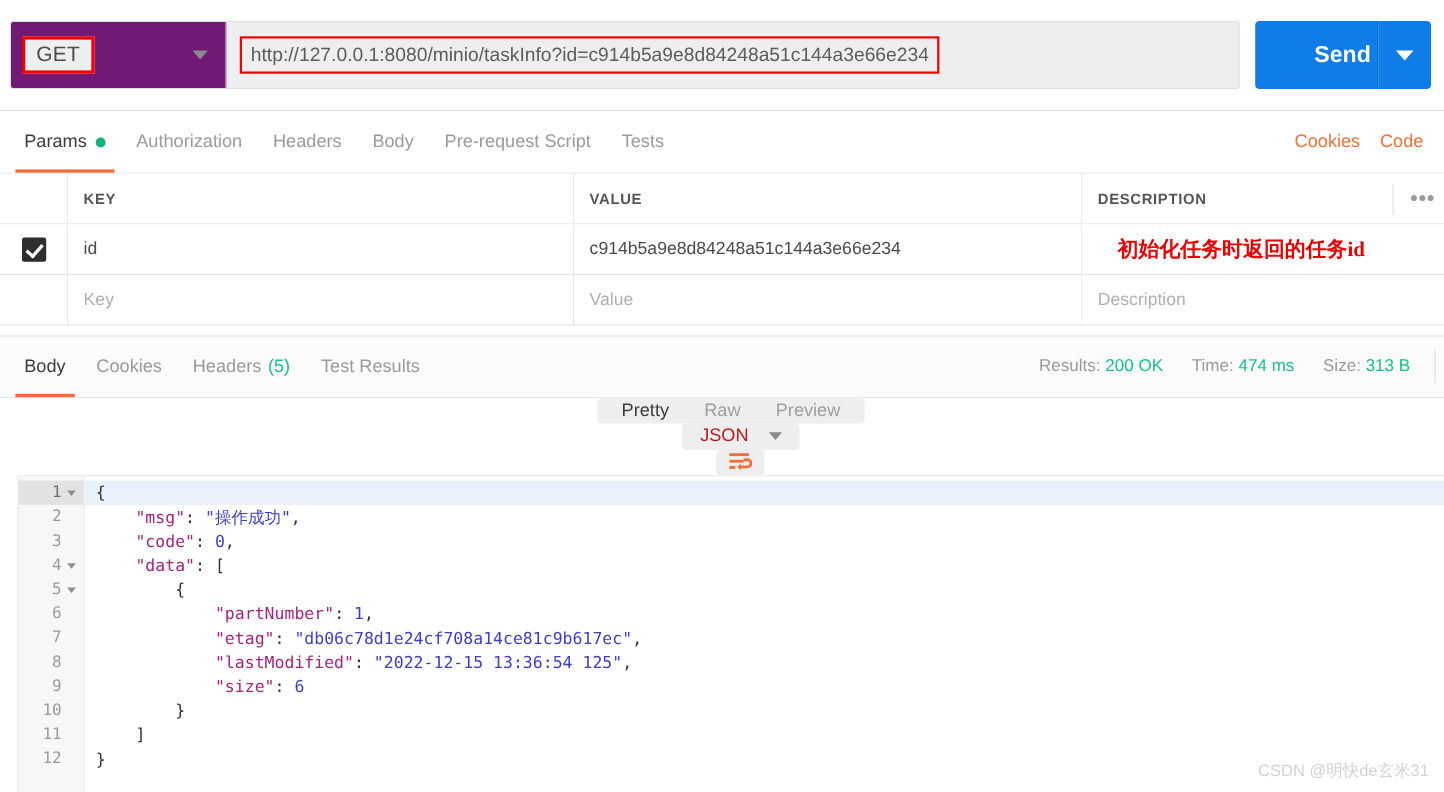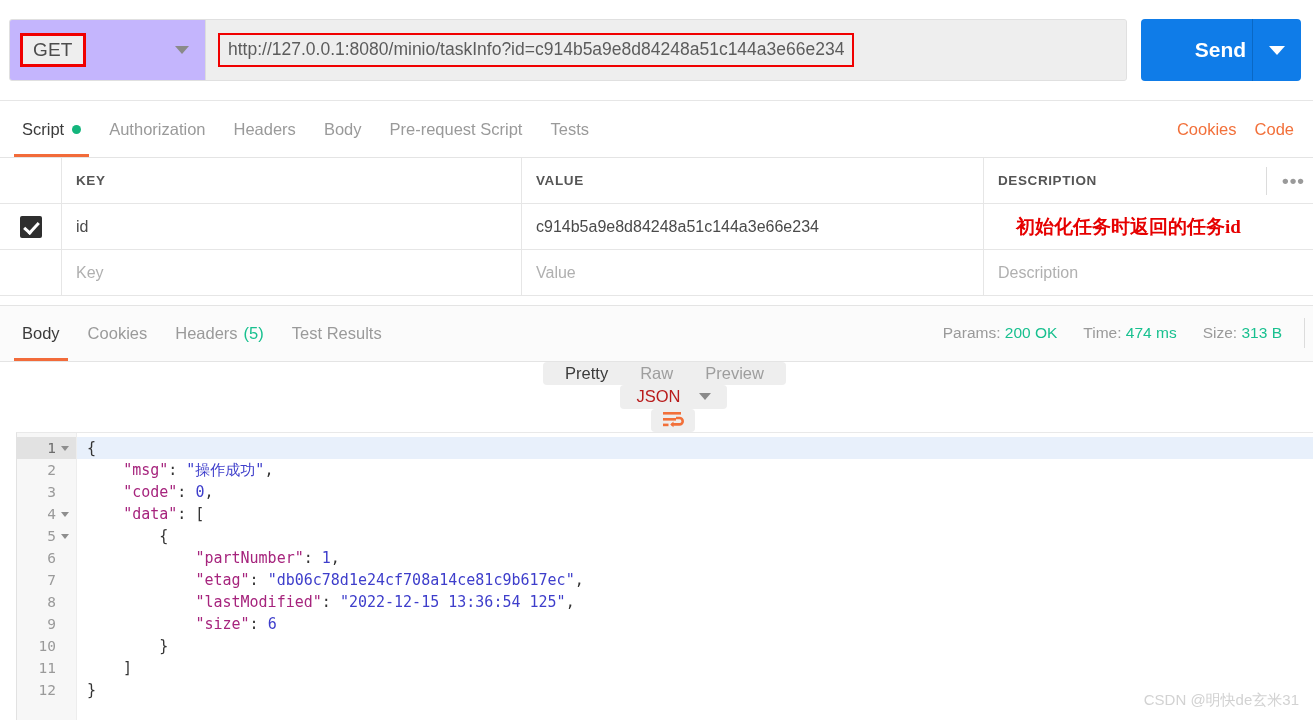--- a/index.html
+++ b/index.html
@@ -27,21 +27,21 @@
     border-radius: 3px;
     overflow: hidden;
     margin-right: 14px;
   }
   .method-box {
     width: 196px; height: 100%;
     display: flex; align-items: center; justify-content: space-between;
     padding: 0 16px 0 10px;
     border-right: 1px solid #dcdcdc;
     position: relative;
-    background: #c4b5fd;
+    background: #701a75;
   }
   .method-label {
     font-size: 19px; color: #4c4c4c; letter-spacing: .2px;
     border: 3px solid #f00000;
     padding: 4px 10px 5px 10px;
     line-height: 1;
     background: #eeeeee;
   }
   .caret-dn {
     width: 0; height: 0;
@@ -296,21 +296,21 @@
     <div class="send-group">
       <div class="send-btn">Send</div>
       <div class="send-caret">
         <span class="caret-white"></span>
       </div>
     </div>
   </div>
 
   <div class="req-tabs">
     <div class="tab active">
-      <span>Script</span>
+      <span>Params</span>
       <span class="dot-green"></span>
     </div>
     <div class="tab">
       <span>Authorization</span>
     </div>
     <div class="tab">
       <span>Headers</span>
     </div>
     <div class="tab">
       <span>Body</span>
@@ -377,21 +377,21 @@
       <span>Cookies</span>
     </div>
     <div class="tab">
       <span>Headers</span>
       <span style="color:#18c08f;margin-left:6px;">(5)</span>
     </div>
     <div class="tab">
       <span>Test Results</span>
     </div>
     <div class="resp-right">
-      <span class="stat-item"><span>Params:</span> <span class="stat-val">200 OK</span></span>
+      <span class="stat-item"><span>Results:</span> <span class="stat-val">200 OK</span></span>
       <span class="stat-item"><span>Time:</span> <span class="stat-val">474 ms</span></span>
       <span class="stat-item"><span>Size:</span> <span class="stat-val">313 B</span></span>
       <span class="stat-sep"></span>
     </div>
   </div>
 
   <div class="body-toolbar">
     <div class="seg-group">
       <span class="seg active">Pretty</span>
       <span class="seg">Raw</span>

